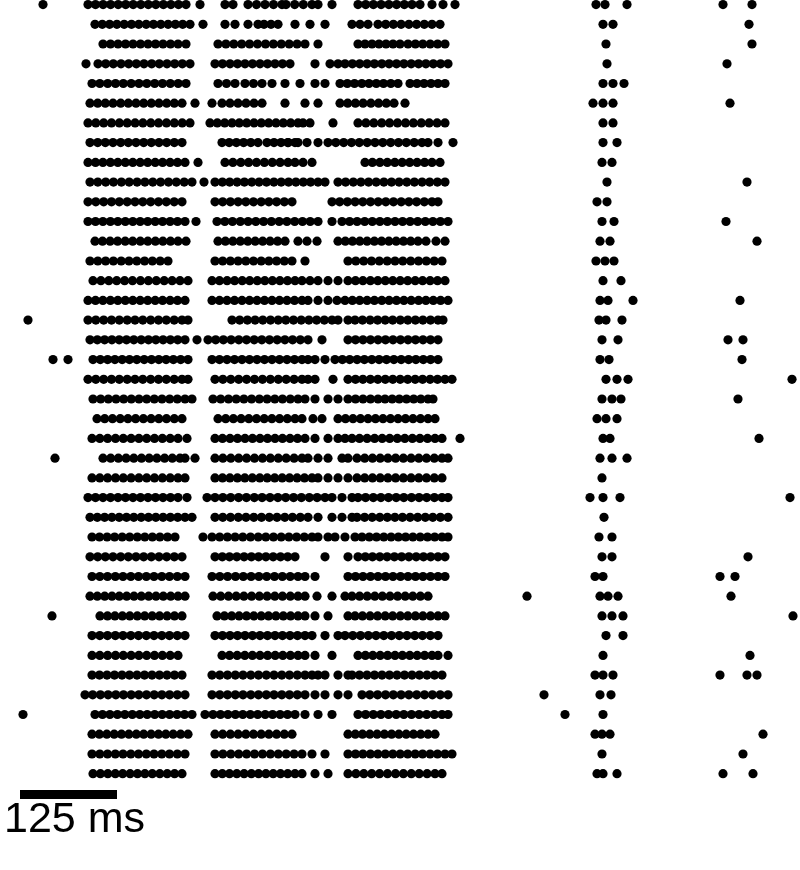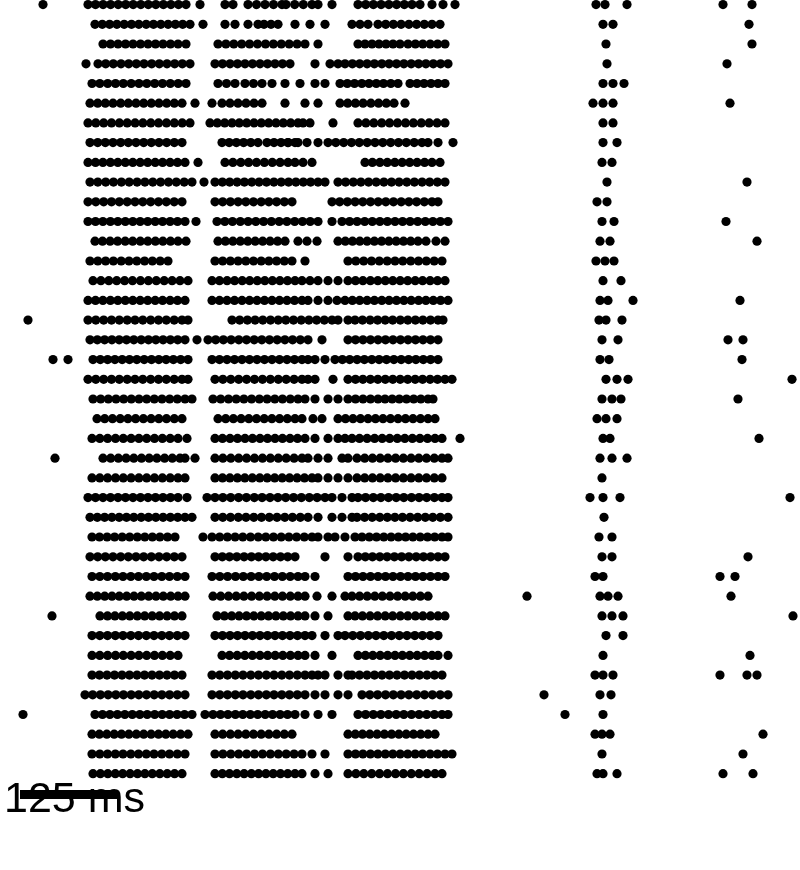--- a/index.html
+++ b/index.html
@@ -26,21 +26,21 @@
     position: absolute;
     left: 20px;
     top: 790px;
     width: 97px;
     height: 9px;
     background: #000000;
   }
   .scalebar-label {
     position: absolute;
     left: 4px;
-    top: 774px;
+    top: 794px;
     font-size: 43px;
     line-height: 1.1;
     color: #000000;
     letter-spacing: 0px;
     white-space: nowrap;
   }
 </style>
 </head>
 <body>
 

